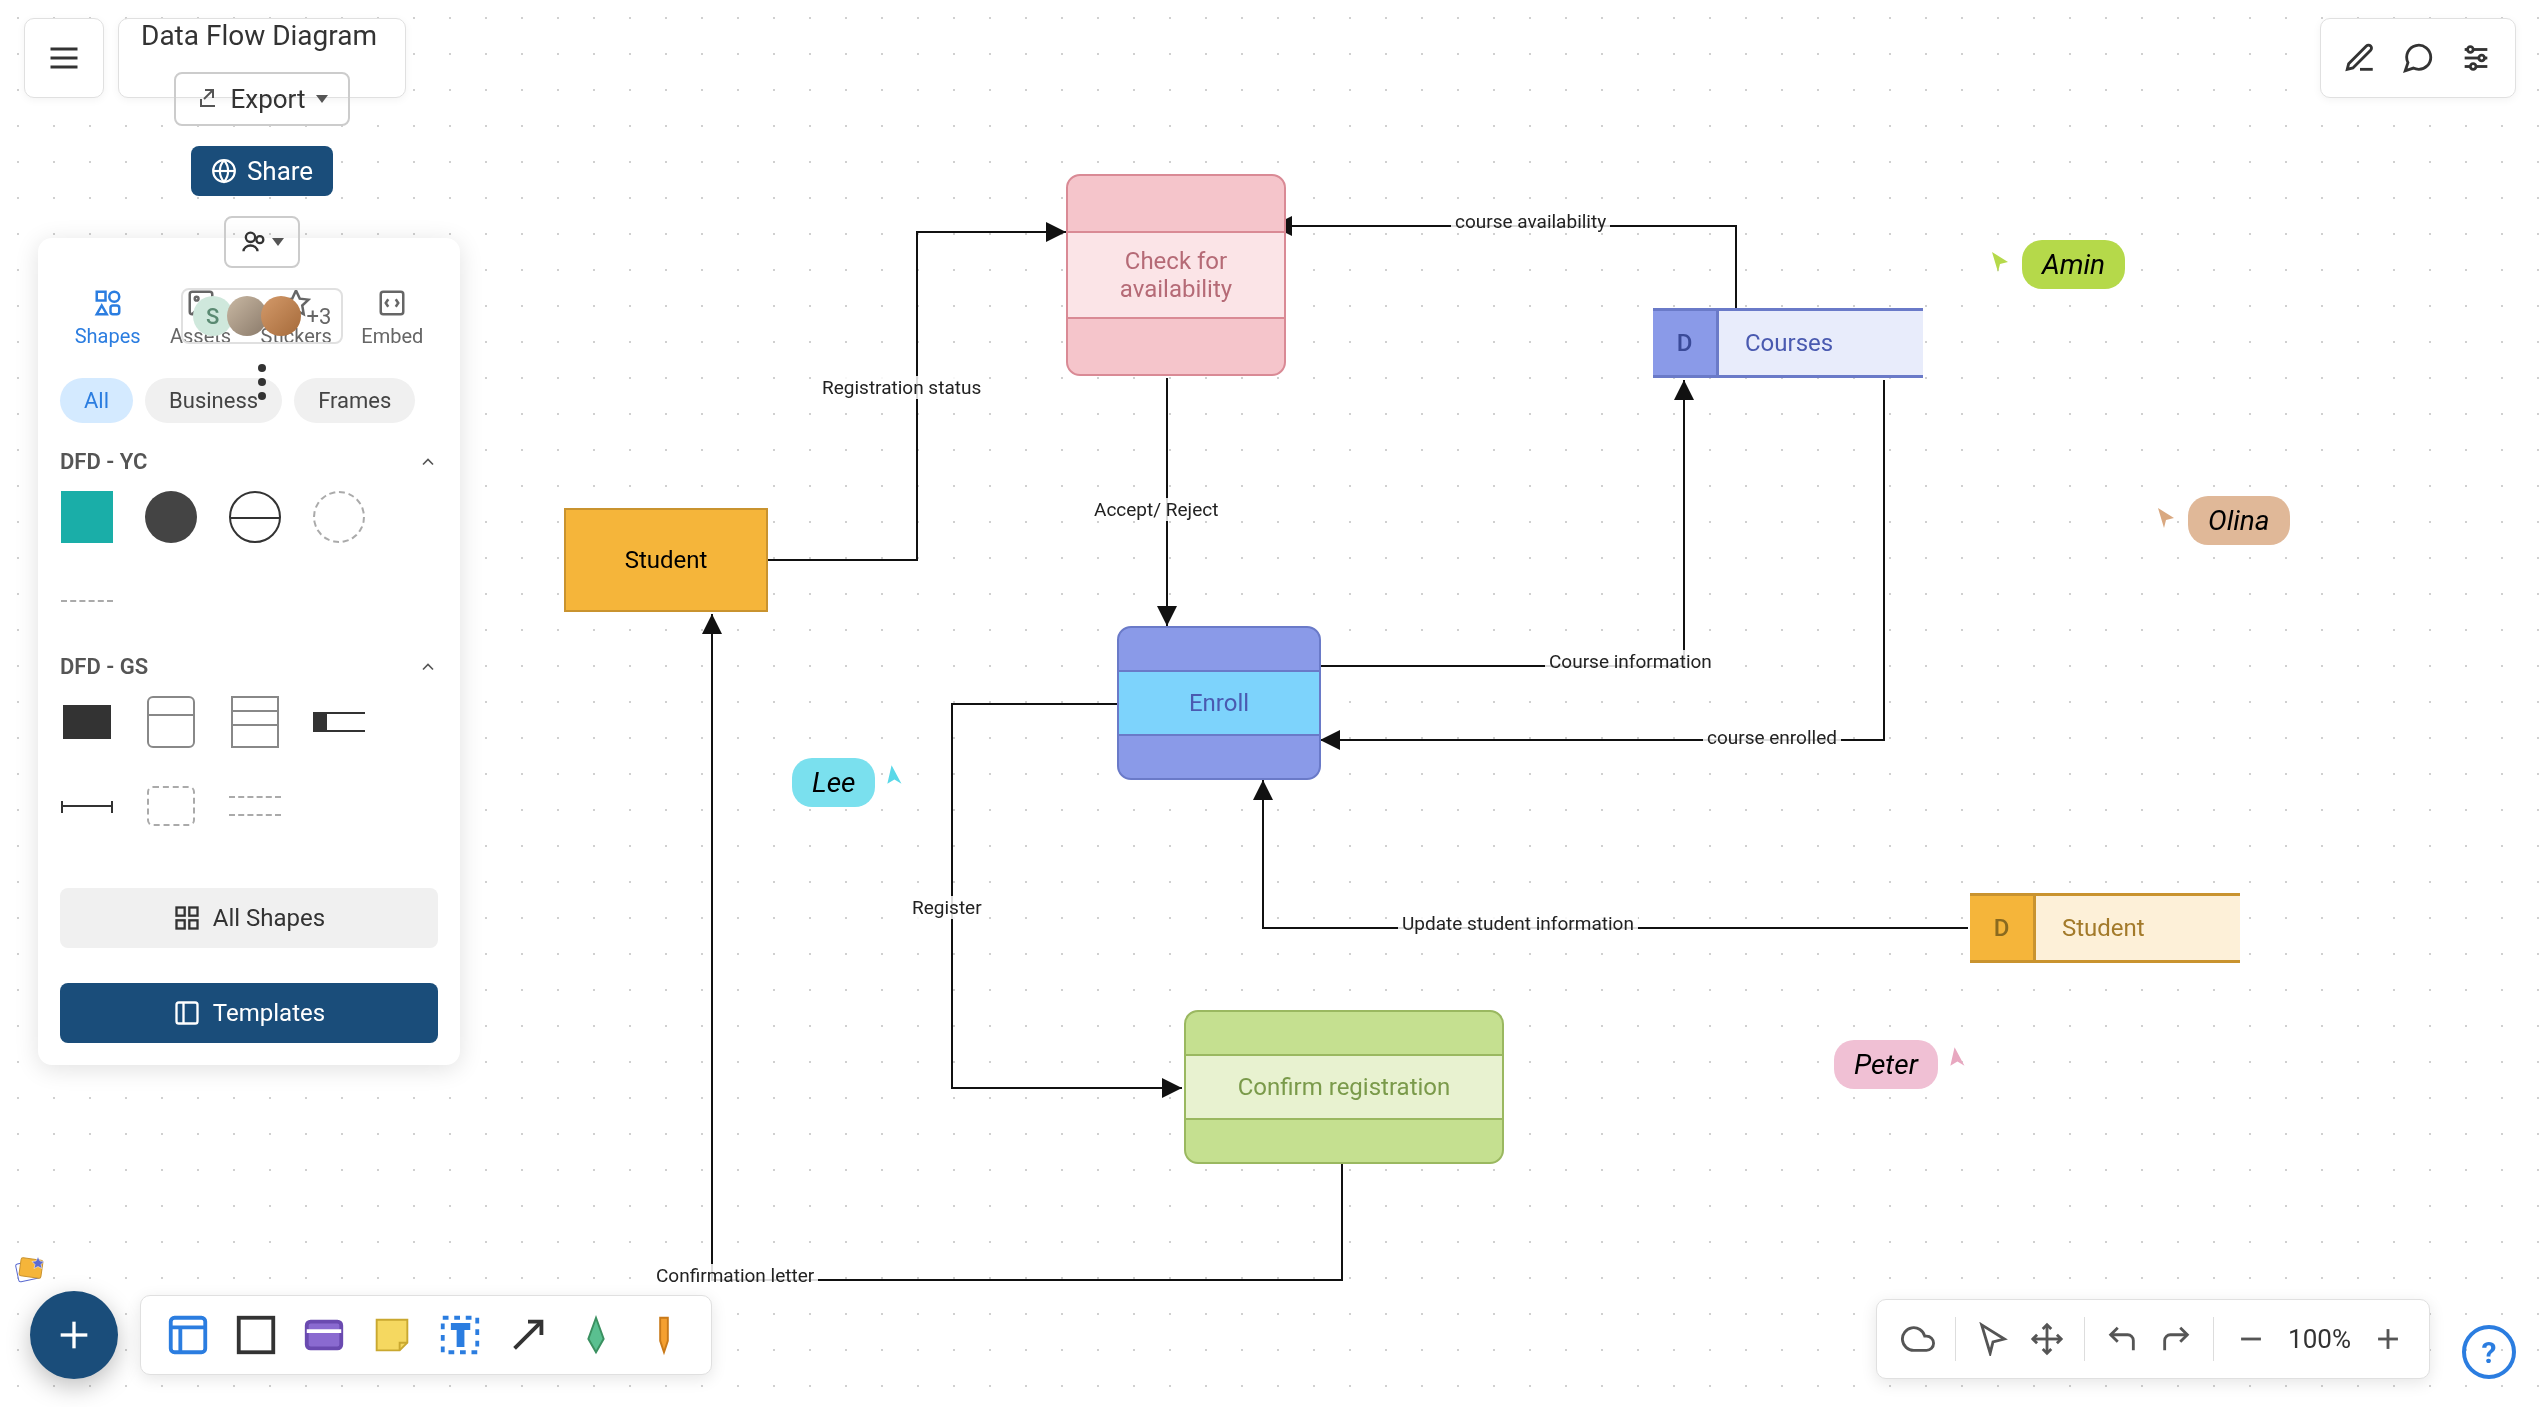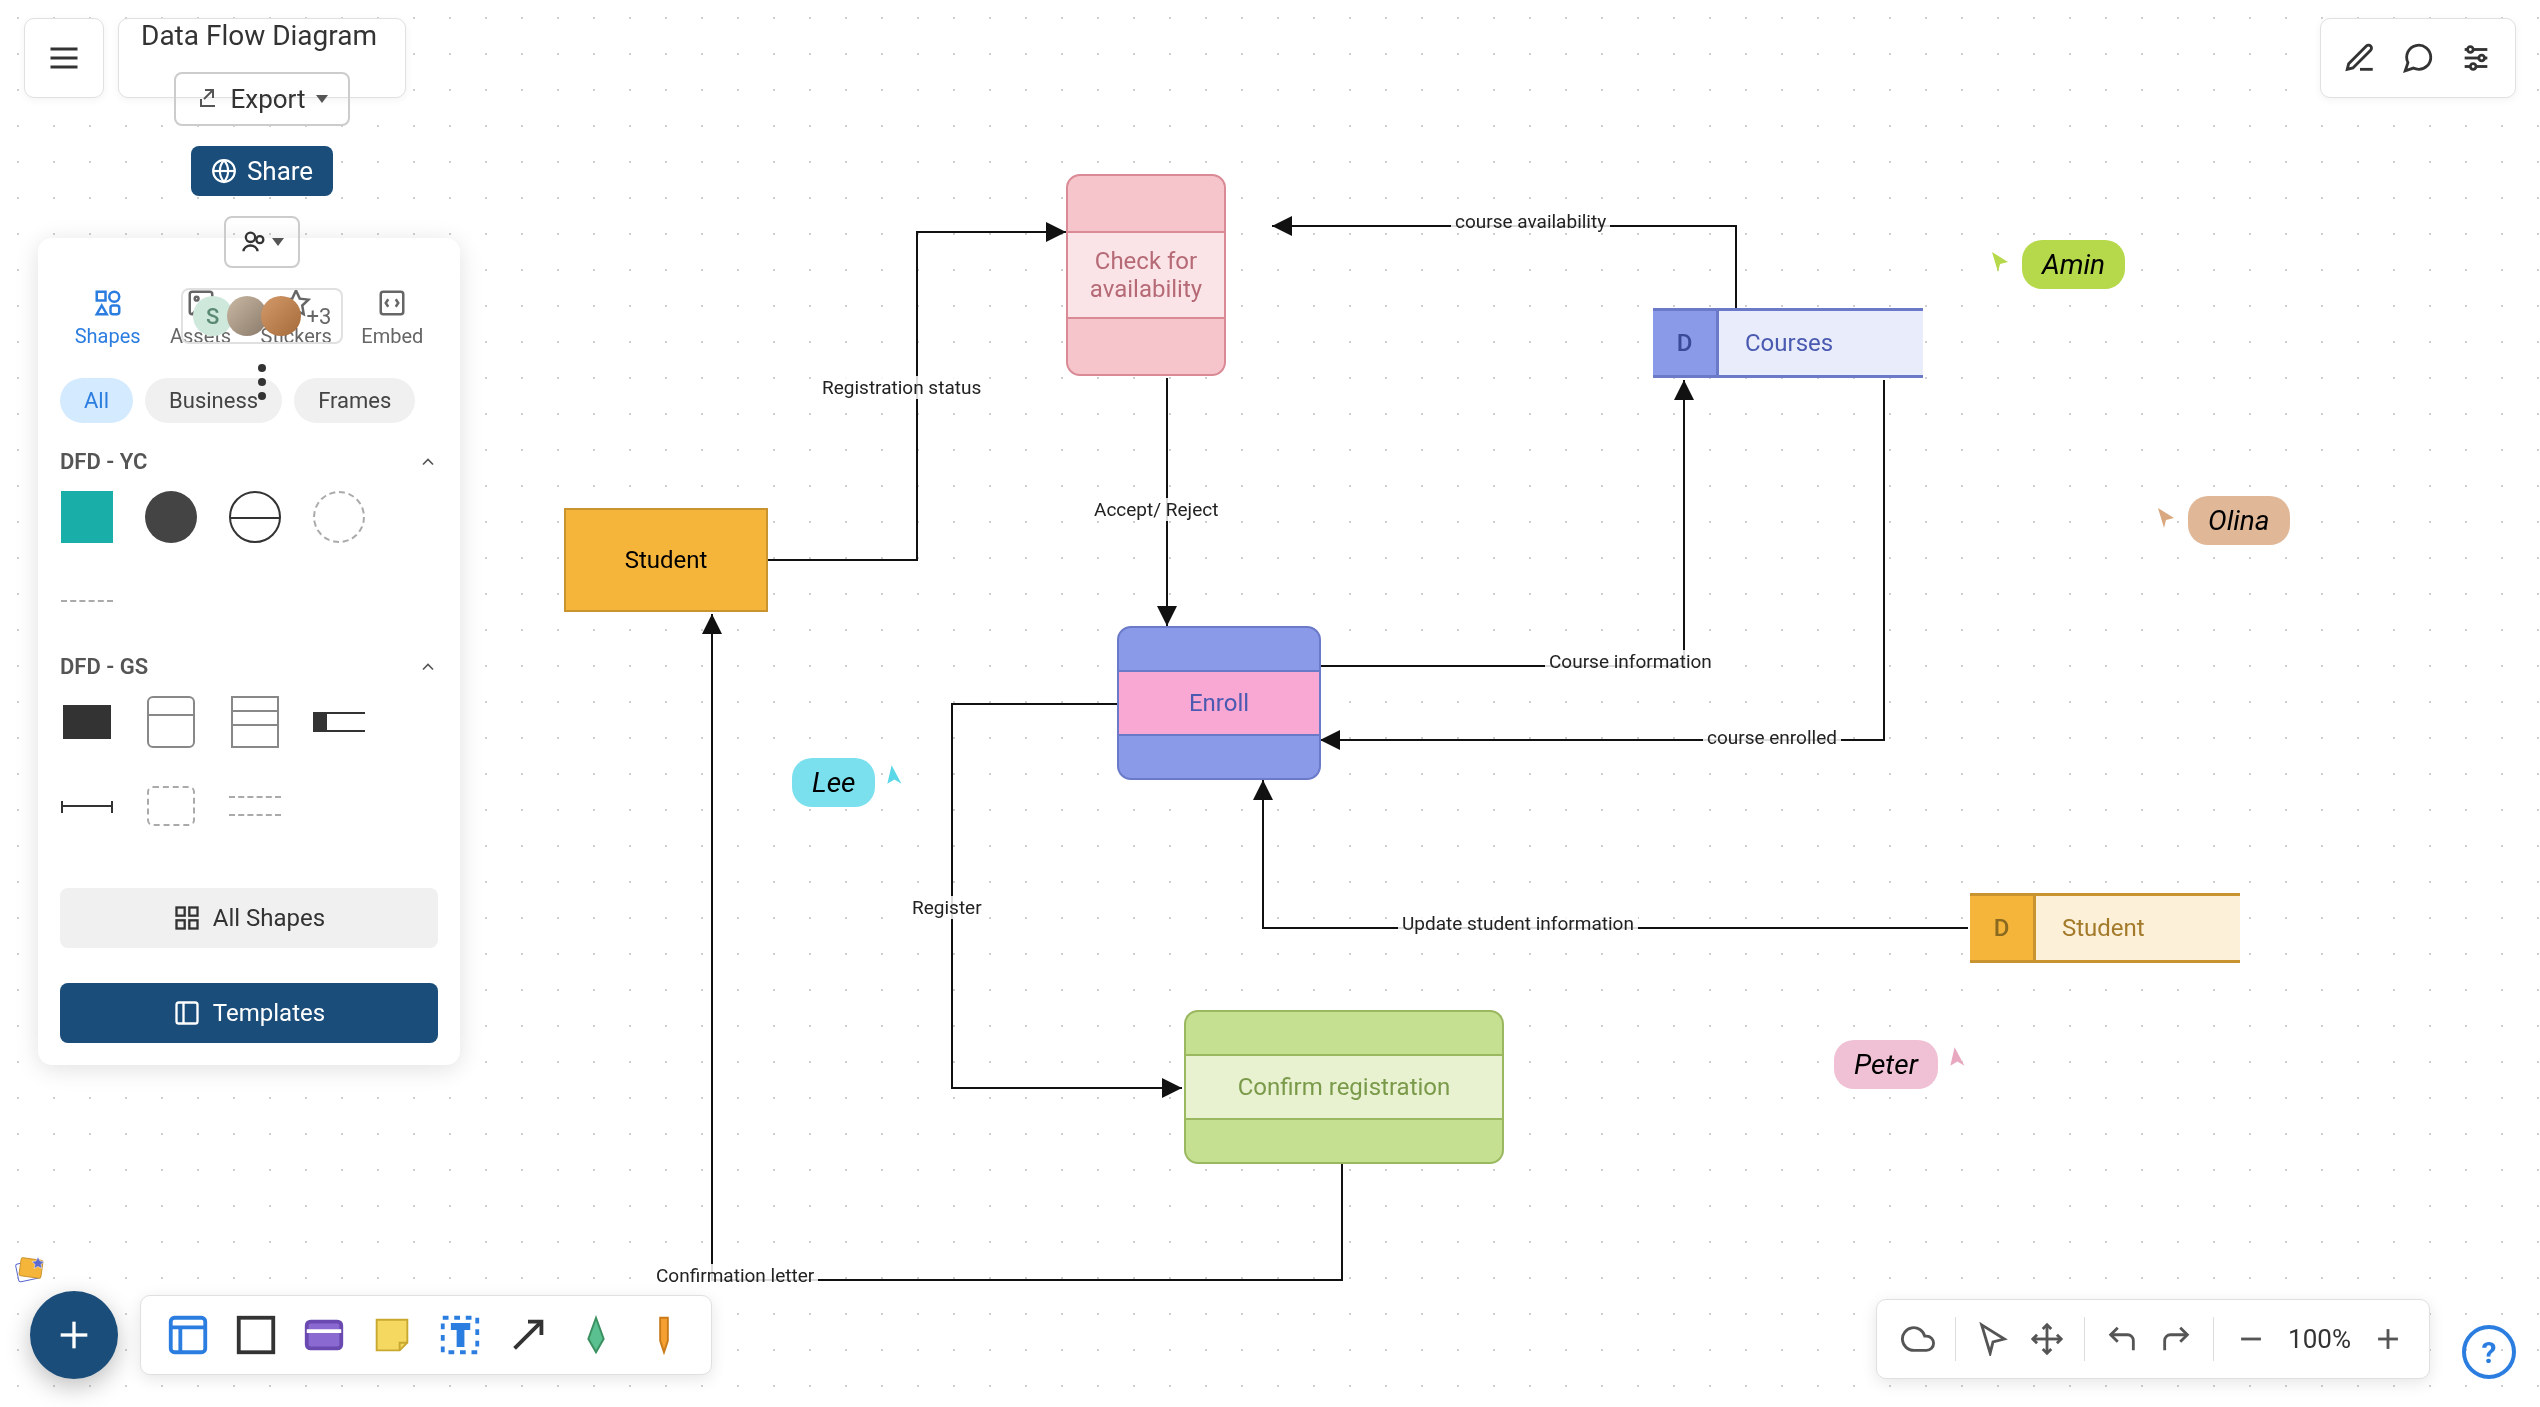--- a/index.html
+++ b/index.html
@@ -316,33 +316,33 @@
 
 <span class="edge-label" style="left:818px; top:376px;">Registration status</span>
 <span class="edge-label" style="left:1090px; top:498px;">Accept/ Reject</span>
 <span class="edge-label" style="left:1451px; top:210px;">course availability</span>
 <span class="edge-label" style="left:1545px; top:650px;">Course information</span>
 <span class="edge-label" style="left:1703px; top:726px;">course enrolled</span>
 <span class="edge-label" style="left:908px; top:896px;">Register</span>
 <span class="edge-label" style="left:1398px; top:912px;">Update student information</span>
 <span class="edge-label" style="left:652px; top:1264px;">Confirmation letter</span>
 
-<div class="node process" style="left:1066px; top:174px; width:160px; height:202px; background:#f5c5cb; border:2px solid #d98a95;">
+<div class="node process" style="left:1066px; top:174px; width:220px; height:202px; background:#f5c5cb; border:2px solid #d98a95;">
   <div class="p-top"></div>
   <div class="p-mid" style="background:#fbe4e7; border-color:#d98a95; color:#b56a76;">Check for availability</div>
   <div class="p-bot"></div>
 </div>
 
 <div class="node entity" style="left:564px; top:508px; width:204px; height:104px; background:#f5b53a; border:2px solid #c9932f;">
   <span>Student</span>
 </div>
 
 <div class="node process" style="left:1117px; top:626px; width:204px; height:154px; background:#8a9ae8; border:2px solid #6a7ac8;">
   <div class="p-top"></div>
-  <div class="p-mid" style="background:#f9a8d4; border-color:#6a7ac8; color:#4a5ab0;">Enroll</div>
+  <div class="p-mid" style="background:#7dd3fc; border-color:#6a7ac8; color:#4a5ab0;">Enroll</div>
   <div class="p-bot"></div>
 </div>
 
 <div class="node process" style="left:1184px; top:1010px; width:320px; height:154px; background:#c5e090; border:2px solid #9ab860;">
   <div class="p-top"></div>
   <div class="p-mid" style="background:#e8f2d0; border-color:#9ab860; color:#7a9a4a;">Confirm registration</div>
   <div class="p-bot"></div>
 </div>
 
 <div class="node datastore" style="left:1653px; top:308px; width:270px; height:70px; border-top:3px solid #6a7ac8; border-bottom:3px solid #6a7ac8;">

